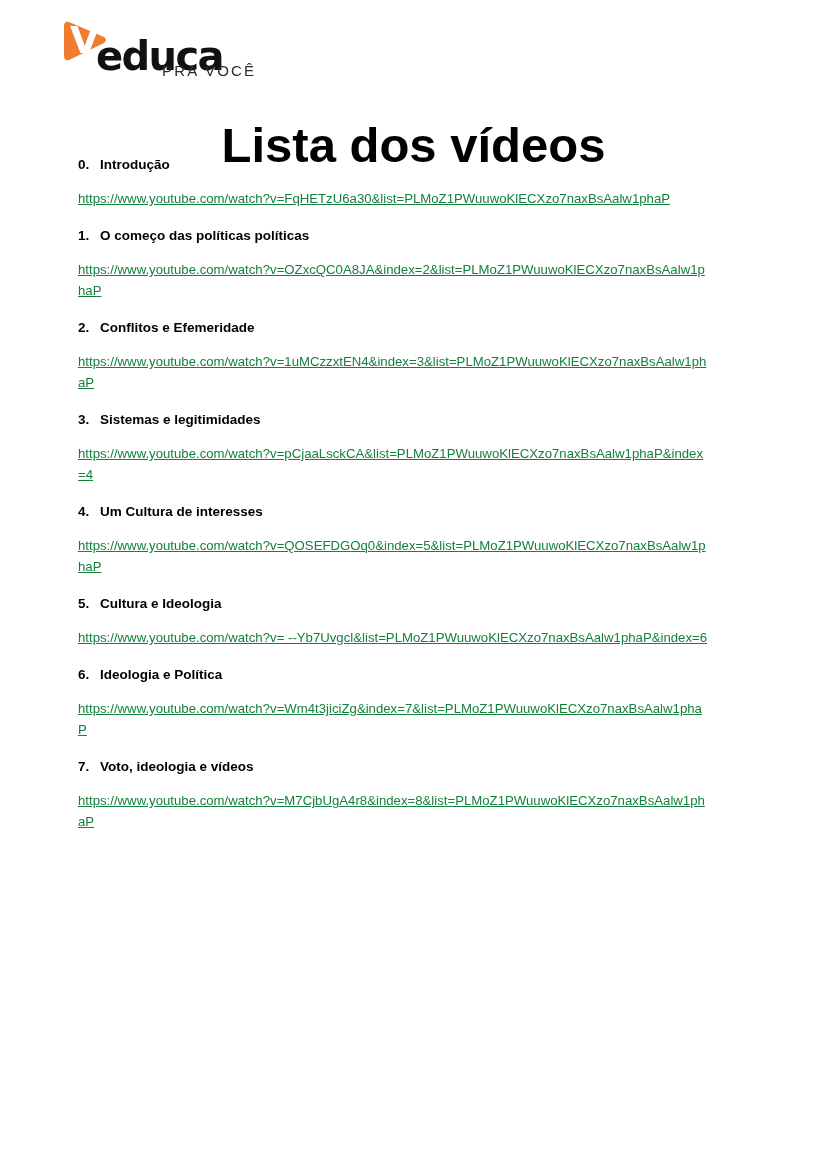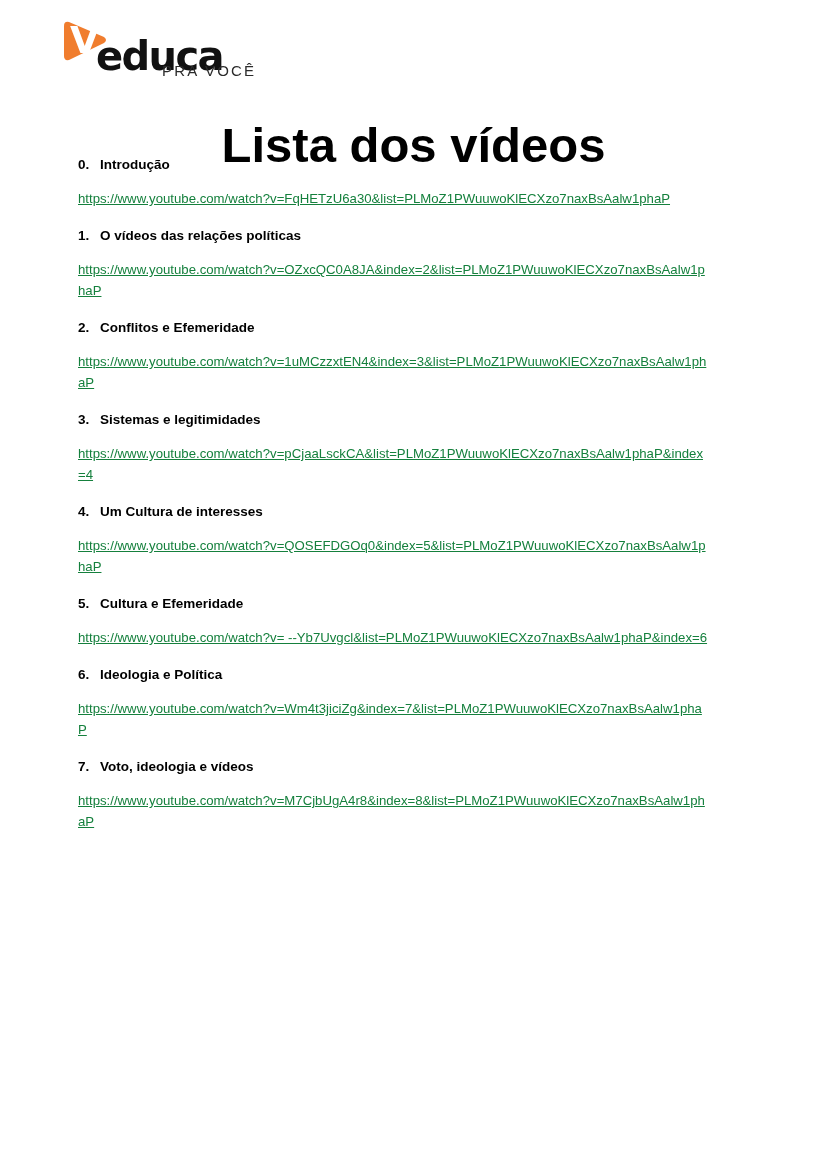--- a/index.html
+++ b/index.html
@@ -145,21 +145,21 @@
       <div class="item-heading">
         <span class="item-number">0.</span>
         <span class="item-label">Introdução</span>
       </div>
       <a class="item-link" href="#">https://www.youtube.com/watch?v=FqHETzU6a30&amp;list=PLMoZ1PWuuwoKlECXzo7naxBsAalw1phaP</a>
     </div>
 
     <div class="video-item">
       <div class="item-heading">
         <span class="item-number">1.</span>
-        <span class="item-label">O vídeos das relações políticas</span>
+        <span class="item-label">O começo das políticas políticas</span>
       </div>
       <a class="item-link" href="#">https://www.youtube.com/watch?v=OZxcQC0A8JA&amp;index=2&amp;list=PLMoZ1PWuuwoKlECXzo7naxBsAalw1phaP</a>
     </div>
 
     <div class="video-item">
       <div class="item-heading">
         <span class="item-number">2.</span>
         <span class="item-label">Conflitos e Efemeridade</span>
       </div>
       <a class="item-link" href="#">https://www.youtube.com/watch?v=1uMCzzxtEN4&amp;index=3&amp;list=PLMoZ1PWuuwoKlECXzo7naxBsAalw1phaP</a>
@@ -177,21 +177,21 @@
       <div class="item-heading">
         <span class="item-number">4.</span>
         <span class="item-label">Um Cultura de interesses</span>
       </div>
       <a class="item-link" href="#">https://www.youtube.com/watch?v=QOSEFDGOq0&amp;index=5&amp;list=PLMoZ1PWuuwoKlECXzo7naxBsAalw1phaP</a>
     </div>
 
     <div class="video-item">
       <div class="item-heading">
         <span class="item-number">5.</span>
-        <span class="item-label">Cultura e Efemeridade</span>
+        <span class="item-label">Cultura e Ideologia</span>
       </div>
       <a class="item-link" href="#">https://www.youtube.com/watch?v= --Yb7Uvgcl&amp;list=PLMoZ1PWuuwoKlECXzo7naxBsAalw1phaP&amp;index=6</a>
     </div>
 
     <div class="video-item">
       <div class="item-heading">
         <span class="item-number">6.</span>
         <span class="item-label">Ideologia e Política</span>
       </div>
       <a class="item-link" href="#">https://www.youtube.com/watch?v=Wm4t3jiciZg&amp;index=7&amp;list=PLMoZ1PWuuwoKlECXzo7naxBsAalw1phaP</a>

